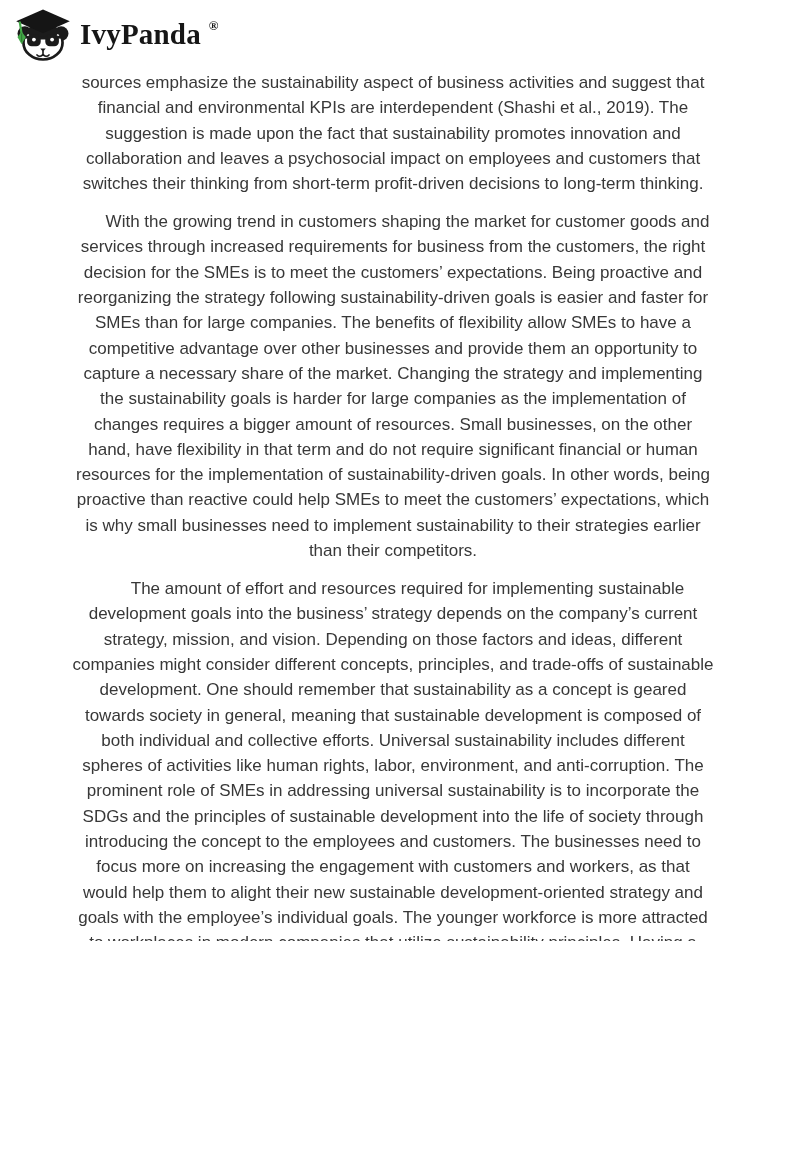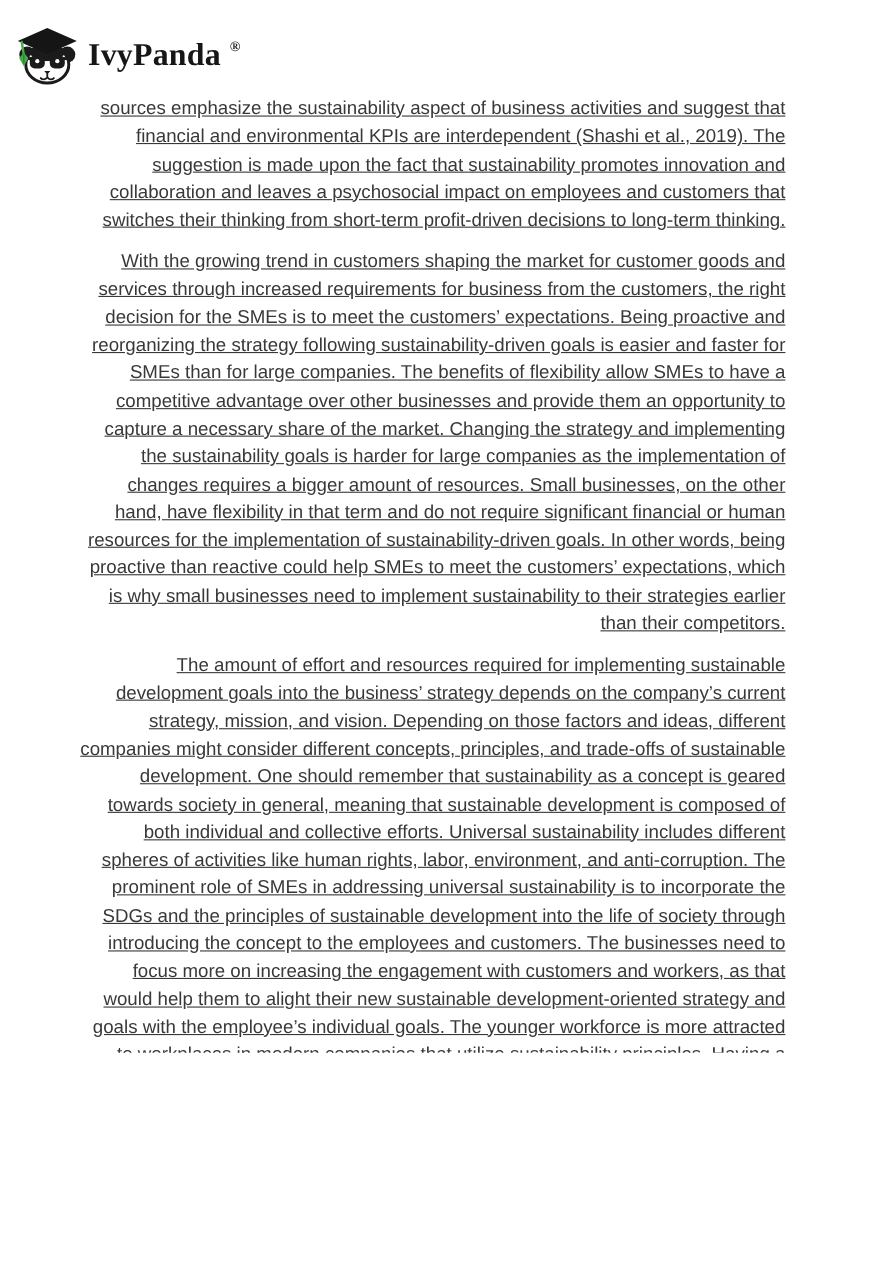--- a/index.html
+++ b/index.html
@@ -7,21 +7,20 @@
   body {
     width: 800px; height: 1160px;
     background: #ffffff;
     font-family: "Liberation Sans", sans-serif;
   }
   .page {
     position: relative;
     width: 800px; height: 941px;
     background: #ffffff;
     overflow: hidden;
-    margin-top: 16px;
   }
 
   
   .header { position: absolute; top: 0; left: 0; right: 0; height: 70px; }
   .brand {
     position: absolute; left: 13px; top: 7px;
     display: flex; align-items: center; gap: 7px;
     cursor: pointer;
   }
   .brand svg { display: block; }
@@ -49,21 +48,21 @@
 
   
   .essay {
     position: absolute;
     top: 70px; left: 72px;
     width: 642px;
     font-size: 17px;
     line-height: 25.3px;
     color: #383838;
   }
-  .essay p { margin: 0 0 12.7px 0; text-indent: 29px; text-align: right; text-decoration: underline; }
+  .essay p { margin: 0 0 12.7px 0; text-indent: 29px; text-align: center; }
   .essay p.continues { text-indent: 0; }
 
   
   .footer {
     position: absolute; top: 1131px; right: 30px;
     font-size: 12.5px;
     color: #b6b6b6;
     letter-spacing: 0.1px;
   }
 </style>

